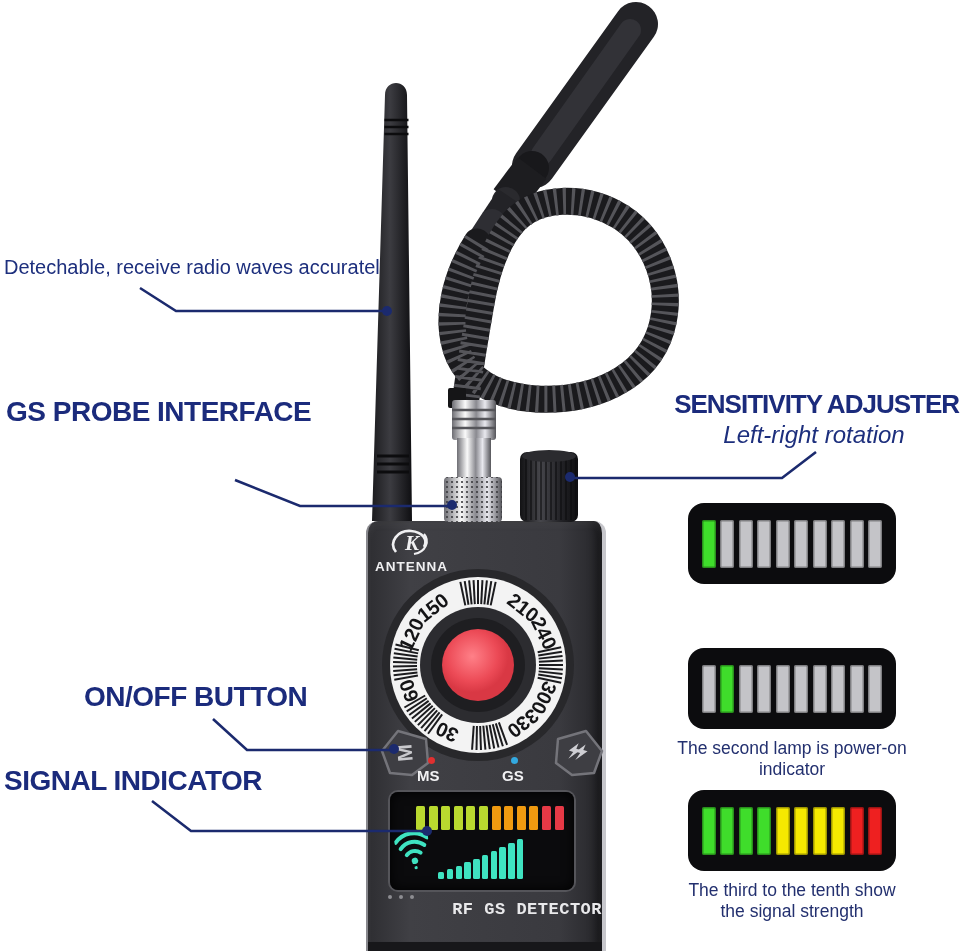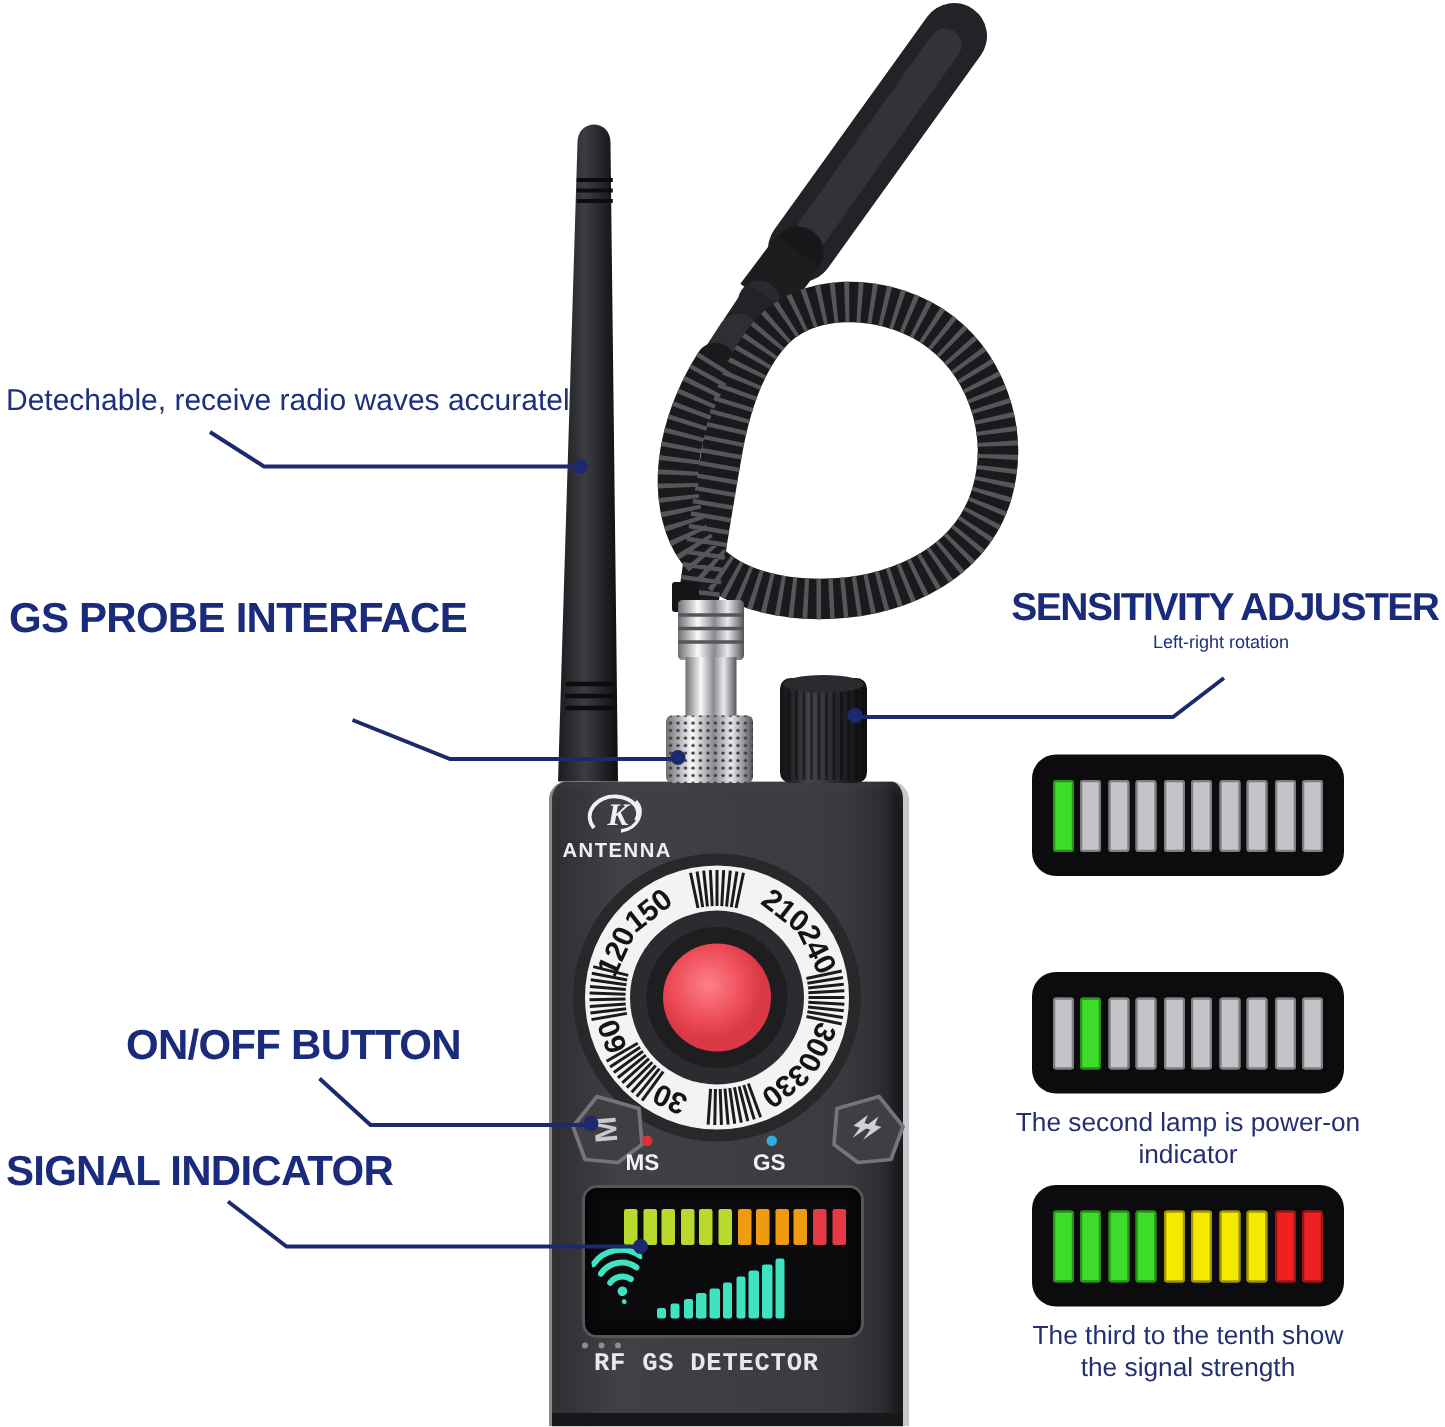--- a/index.html
+++ b/index.html
@@ -6,21 +6,21 @@
   .stage{position:relative;width:963px;height:951px;background:#fff;overflow:hidden;
          font-family:"Liberation Sans",sans-serif;}
   
   .h1{position:absolute;font-weight:bold;color:#1b2b7c;white-space:nowrap;}
   .sub{position:absolute;color:#1d2f7d;white-space:nowrap;}
   .t-antenna{left:8px;top:224px;font-size:26px;letter-spacing:3px;}
   .s-antenna{left:4px;top:256px;font-size:20px;}
   .t-gs{left:6px;top:396px;font-size:28px;letter-spacing:-0.5px;}
   .p-gs{position:absolute;left:5px;top:430px;font-size:20px;line-height:22px;color:#1d2f7d;}
   .t-sens{right:4px;top:389px;font-size:26px;letter-spacing:-1px;}
-  .s-sens{left:664px;top:421px;width:300px;text-align:center;font-size:12px;}
+  .s-sens{left:664px;top:421px;width:300px;text-align:center;font-size:24px;font-style:italic;}
   .t-onoff{left:84px;top:681px;font-size:28px;letter-spacing:-0.5px;}
   .t-signal{left:4px;top:765px;font-size:28px;letter-spacing:-0.5px;}
   
   .panel{position:absolute;left:688px;width:208px;height:81px;background:#0c0c0e;border-radius:16px;
          display:flex;align-items:center;justify-content:center;gap:4.5px;}
   .panel .bar{width:14px;height:48px;border-radius:2px;box-shadow:inset 0 0 0 1.5px rgba(0,0,0,.35);}
   .caption{position:absolute;left:642px;width:300px;text-align:center;
            font-size:17.5px;line-height:21px;color:#23306f;}
   
   .device{position:absolute;left:366px;top:521px;width:234px;height:430px;
@@ -53,21 +53,21 @@
   
   .screen{position:absolute;left:22px;top:271px;width:184px;height:98px;background:#0b0b0d;
           border-radius:8px;box-shadow:0 0 0 2px #55555a, inset 0 0 12px #000;}
   .topbars{position:absolute;left:26px;top:14px;display:flex;gap:3.6px;align-items:flex-start;}
   .topbars .bar{width:9px;height:24px;border-radius:1.5px;}
   .wifi{position:absolute;left:6px;top:38px;transform:rotate(-10deg);}
   .stairs{position:absolute;left:48px;bottom:11px;display:flex;gap:2.4px;align-items:flex-end;}
   .stairs .sbar{width:6.4px;background:var(--screen_teal);border-radius:1.5px;}
   .mic-dots{position:absolute;left:20px;top:374px;display:flex;gap:7px;}
   .mic-dots i{width:4px;height:4px;border-radius:50%;background:#8d8d92;}
-  .brand-line{position:absolute;left:0;right:0;top:379px;text-align:left;padding-left:28px;
+  .brand-line{position:absolute;left:0;right:0;top:379px;text-align:right;padding-left:28px;
               font-family:"Liberation Mono",monospace;font-weight:bold;font-size:17px;
               letter-spacing:0.5px;color:#e9e9eb;white-space:nowrap;}
   .art{position:absolute;left:0;top:0;z-index:5;pointer-events:none;}
 </style>
 </head>
 <body>
 
 <div class="stage">
 
   <div class="sub s-antenna">Detechable, receive radio waves accurately</div>

